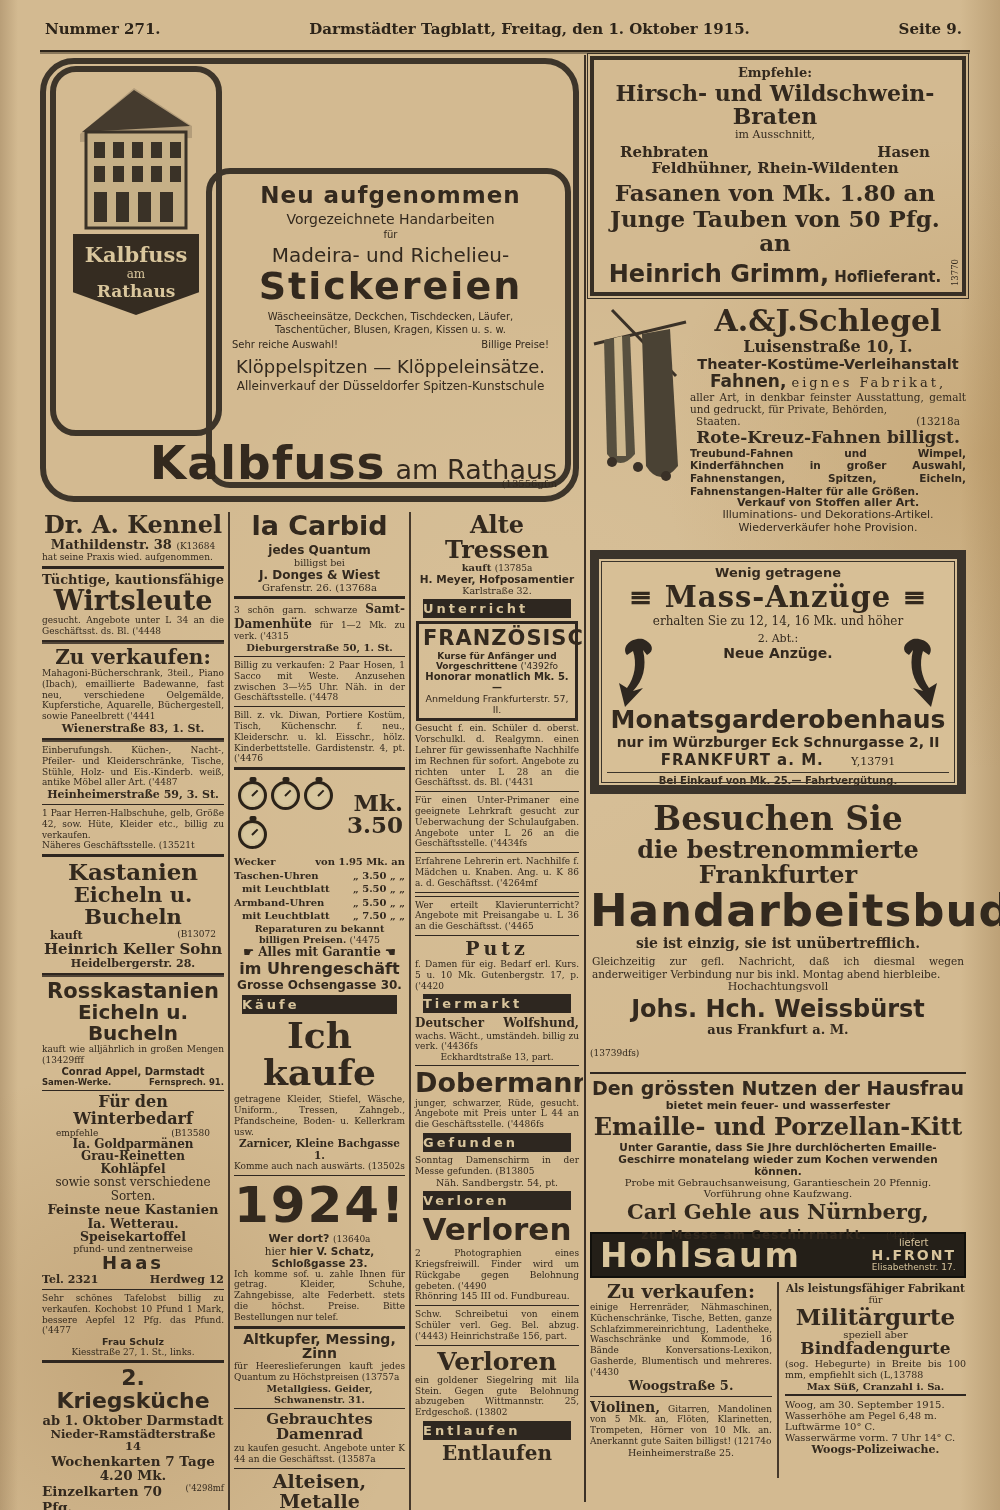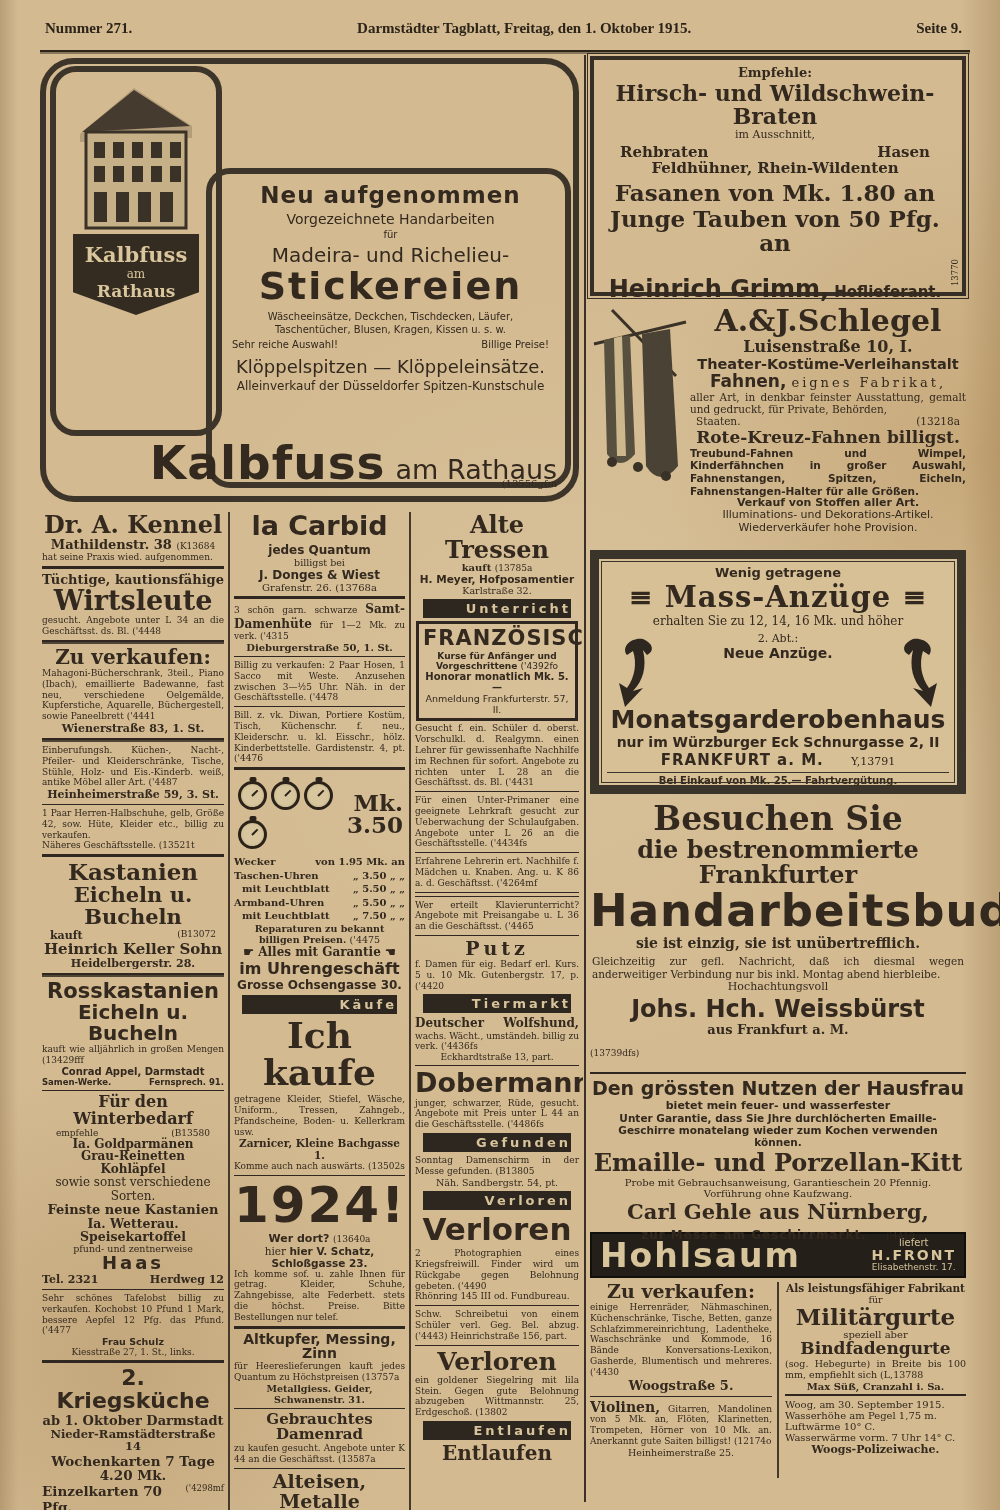--- a/index.html
+++ b/index.html
@@ -7,21 +7,21 @@
     background:#d3ba91;
     background-image:
       radial-gradient(circle at 12% 90%, rgba(150,110,60,.25), rgba(0,0,0,0) 18%),
       radial-gradient(circle at 98% 30%, rgba(170,130,70,.30), rgba(0,0,0,0) 22%),
       radial-gradient(circle at 55% 45%, rgba(255,245,220,.10), rgba(0,0,0,0) 40%),
       linear-gradient(90deg, rgba(90,60,30,.22) 0px, rgba(0,0,0,0) 18px),
       linear-gradient(270deg, rgba(120,85,40,.25) 0px, rgba(0,0,0,0) 40px);
     color:#33291e;font-family:"DejaVu Serif",serif;}
   
   .hdr{position:absolute;top:20px;left:45px;right:38px;display:flex;justify-content:space-between;
-    font-weight:bold;font-size:15px;color:#2d2419;font-family:Liberation Serif, serif;}
+    font-weight:bold;font-size:15px;color:#2d2419;}
   .hdr-rule{position:absolute;top:50px;left:40px;right:30px;border-top:2px solid #2d2419;
     box-shadow:0 2px 0 rgba(45,36,25,.45);}
   .vdiv{position:absolute;top:55px;bottom:8px;left:584px;width:2px;background:#3c3126;}
   
   .lhalf{position:absolute;top:56px;left:38px;width:545px;}
   
   .kb{position:relative;height:450px;}
   .kb-outer{position:absolute;inset:2px 4px 4px 2px;border:6px solid #3d352a;border-radius:34px;}
   .kb-left{position:absolute;left:12px;top:10px;width:160px;height:350px;border:6px solid #3d352a;border-radius:26px;
     padding-top:8px;}
@@ -53,21 +53,21 @@
   .c2{width:181px;border-right:2px solid #46392b;}
   .c3{flex:1;}
   .hr{border-top:3px solid #2f2720;margin:3px 0;}
   .hr.thin{border-top:1px solid #2f2720;}
   .hr.dbl{border-top:2px solid #2f2720;box-shadow:0 2px 0 rgba(47,39,32,.8);margin-bottom:5px;}
   .bt{font-size:9px;line-height:1.2;text-align:justify;}
   .ctr{text-align:center;}
   .b{font-weight:bold;}
   .frx{font-weight:bold;text-align:center;line-height:1.05;}
   .sans{font-family:"DejaVu Sans",sans-serif;}
-  .banner{background:#2e2istance72;background:#2e2720;color:#d8c49b;text-align:right;
+  .banner{background:#2e2istance72;background:#2e2720;color:#d8c49b;text-align:left;
     font-family:"DejaVu Sans",sans-serif;font-weight:bold;font-size:13px;letter-spacing:3px;
     padding:2px 0;margin:3px 8px;}
   .num{white-space:nowrap;}
   .row{display:flex;justify-content:space-between;}
   
   .watchrow{display:flex;align-items:center;justify-content:space-between;padding:2px 2px;}
   .watch{display:inline-block;width:23px;height:23px;border:3px solid #2b2319;border-radius:50%;
     position:relative;margin:6px 2px 0;background:radial-gradient(circle,#d8c79e 55%,#b7a276 100%);}
   .watch::before{content:"";position:absolute;top:-7px;left:50%;transform:translateX(-50%);
     width:7px;height:5px;background:#2b2319;border-radius:2px;}
@@ -475,21 +475,21 @@
       <div class="frx" style="font-size:13px">Empfehle:</div>
       <div class="frx" style="font-size:22px;margin-top:2px">Hirsch- und Wildschwein-Braten</div>
       <div class="ctr" style="font-size:11px">im Ausschnitt,</div>
       <div class="row b" style="font-size:15px;padding:2px 18px 0">
         <span>Rehbraten</span>
         <span>Hasen</span>
       </div>
       <div class="frx" style="font-size:15px">Feldhühner, Rhein-Wildenten</div>
       <div class="frx" style="font-size:23px;margin-top:4px">Fasanen von Mk. 1.80 an</div>
       <div class="frx" style="font-size:23px;margin-top:2px">Junge Tauben von 50 Pfg. an</div>
-      <div class="ctr" style="margin-top:20px">
+      <div class="ctr" style="margin-top:5px">
         <span class="b sans" style="font-size:24px">Heinrich Grimm,</span>
         <span class="b sans" style="font-size:15px">Hoflieferant.</span>
       </div>
       <span class="vert" style="right:2px;bottom:6px">13770</span>
     </div>
 
     <div class="adbox schlegel">
       <svg width="100" height="225" viewBox="0 0 100 225">
         <g stroke="#3a3127" stroke-width="3" fill="none">
           <line x1="4" y1="40" x2="96" y2="18"></line>
@@ -552,22 +552,22 @@
       <div class="bt" style="font-size:10.5px;margin-top:4px;padding:0 2px">Gleichzeitig zur gefl. Nachricht, daß ich diesmal wegen anderweitiger Verbindung nur bis inkl. Montag abend hierbleibe.</div>
       <div class="ctr" style="font-size:11px">Hochachtungsvoll</div>
       <div class="b sans" style="font-size:24px;margin-top:2px">Johs. Hch. Weissbürst</div>
       <div class="frx" style="font-size:13px">aus Frankfurt a. M.</div>
       <span style="position:absolute;left:0;bottom:10px;font-size:9px">(13739dfs)</span>
     </div>
 
     <div class="adbox kitt">
       <div class="b sans" style="font-size:19px">Den grössten Nutzen der Hausfrau</div>
       <div class="b sans" style="font-size:11px">bietet mein feuer- und wasserfester</div>
+      <div class="b" style="font-size:24px">Emaille- und Porzellan-Kitt</div>
       <div class="b sans" style="font-size:10.5px;padding:0 4px">Unter Garantie, dass Sie Jhre durchlöcherten Emaille-Geschirre monatelang wieder zum Kochen verwenden können.</div>
-      <div class="b" style="font-size:24px">Emaille- und Porzellan-Kitt</div>
       <div style="font-size:10px">Probe mit Gebrauchsanweisung, Garantieschein 20 Pfennig.</div>
       <div style="font-size:10px">Vorführung ohne Kaufzwang.</div>
       <div class="b" style="font-size:21px">Carl Gehle aus Nürnberg,</div>
       <div>
         <span class="b sans" style="font-size:12px;letter-spacing:1px">zur Messe am Geschirrmarkt.</span>
         <span style="font-size:9px;margin-left:14px">('4419</span>
       </div>
     </div>
 
     <div class="hohl">
@@ -597,21 +597,21 @@
         <div class="ctr b" style="font-size:10.5px">Als leistungsfähiger Fabrikant</div>
         <div class="ctr" style="font-size:9.5px">für</div>
         <div class="frx" style="font-size:23px">Militärgurte</div>
         <div class="ctr" style="font-size:10px">speziell aber</div>
         <div class="frx" style="font-size:17px">Bindfadengurte</div>
         <div class="bt" style="font-size:9.5px"><span>(sog. Hebegurte) in Breite bis 100 mm, empfiehlt sich</span>
           <span class="num">(L,13788</span></div>
         <div class="ctr b" style="font-size:10px;border-bottom:2px solid #2f2720;padding-bottom:2px">Max Süß, Cranzahl i. Sa.</div>
         <div style="margin-top:3px">
           <div style="font-size:10px">Woog, am 30. September 1915.</div>
-          <div style="font-size:10px">Wasserhöhe am Pegel 1,75 m.</div>
+          <div style="font-size:10px">Wasserhöhe am Pegel 6,48 m.</div>
           <div style="font-size:10px">Luftwärme 10° C.</div>
           <div style="font-size:10px">Wasserwärme vorm. 7 Uhr 14° C.</div>
           <div class="ctr b" style="font-size:11px">Woogs-Polizeiwache.</div>
         </div>
       </div>
     </div>
   </div>
 </div>
 
 </body></html>

